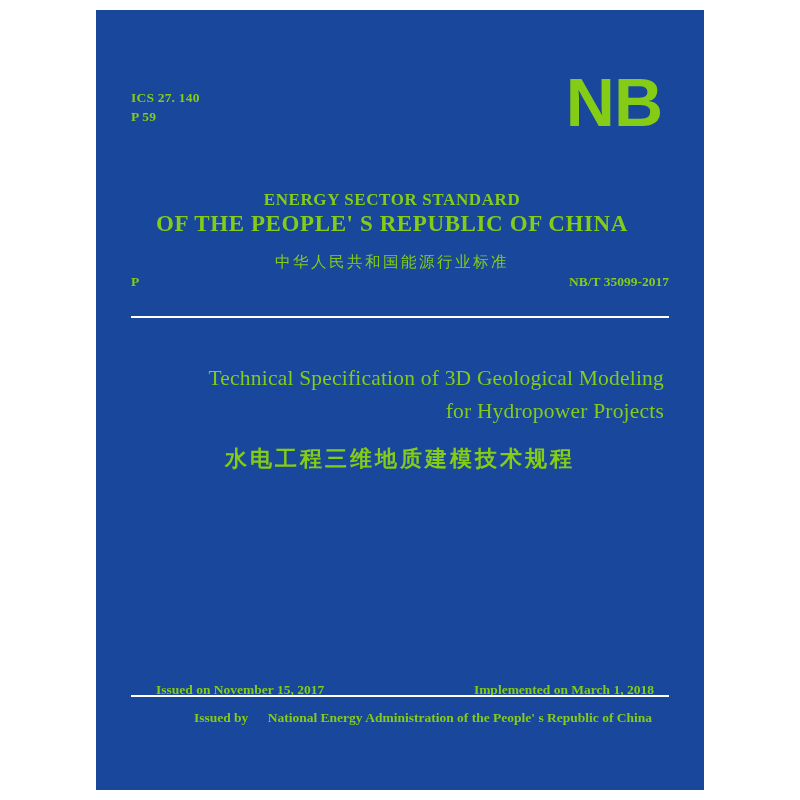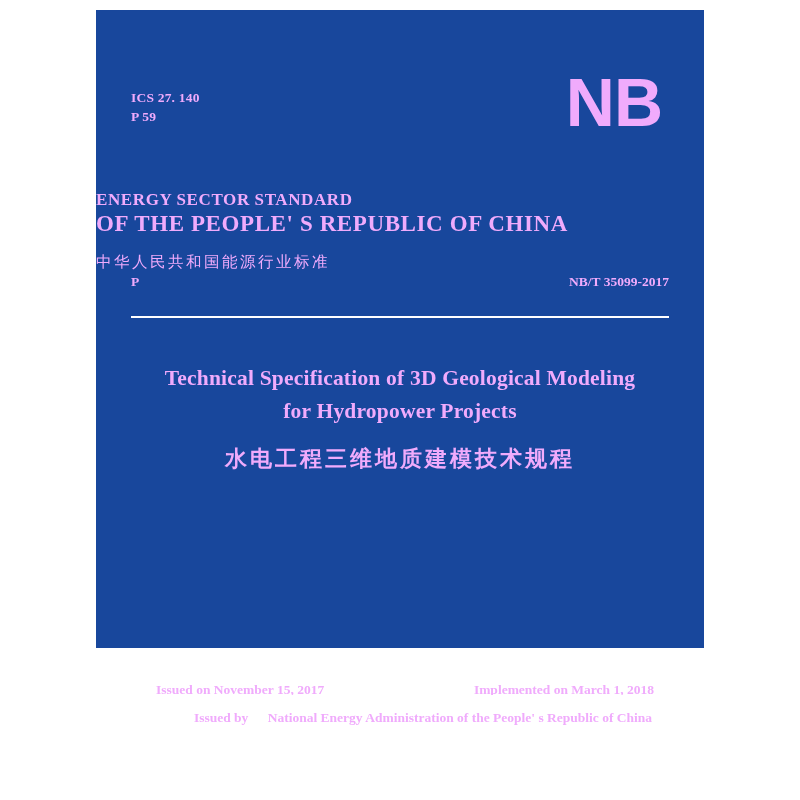--- a/index.html
+++ b/index.html
@@ -17,23 +17,23 @@
     width: 800px;
     height: 800px;
     background: #ffffff;
     box-sizing: border-box;
   }
   .cover {
     position: absolute;
     left: 96px;
     top: 10px;
     width: 608px;
-    height: 638px;
+    height: 780px;
     background: #18479c;
-    color: #f0abfc;
+    color: #84cc16;
     box-sizing: border-box;
   }
 
   
   .ident {
     position: absolute;
     left: 35px;
     top: 78px;
     font-weight: bold;
     font-size: 13.5px;
@@ -52,21 +52,21 @@
     line-height: 68px;
     letter-spacing: -1px;
   }
 
   
   .std-block {
     position: absolute;
     left: 0;
     right: 16px;
     top: 178px;
-    text-align: left;
+    text-align: center;
   }
   .std-en1 {
     font-weight: bold;
     font-size: 17px;
     letter-spacing: 0.6px;
     line-height: 24px;
   }
   .std-en2 {
     font-weight: bold;
     font-size: 23px;
@@ -105,24 +105,25 @@
 
   
   .title-block {
     position: absolute;
     left: 40px;
     right: 40px;
     top: 352px;
     text-align: center;
   }
   .title-en {
-    font-weight: bold;
+    font-weight: normal;
     font-size: 21.5px;
     line-height: 33px;
     letter-spacing: 0.2px;
+    text-align: right;
   }
   .title-cn {
     font-weight: bold;
     font-size: 22px;
     letter-spacing: 3px;
     line-height: 34px;
     margin-top: 14px;
   }
 
   

